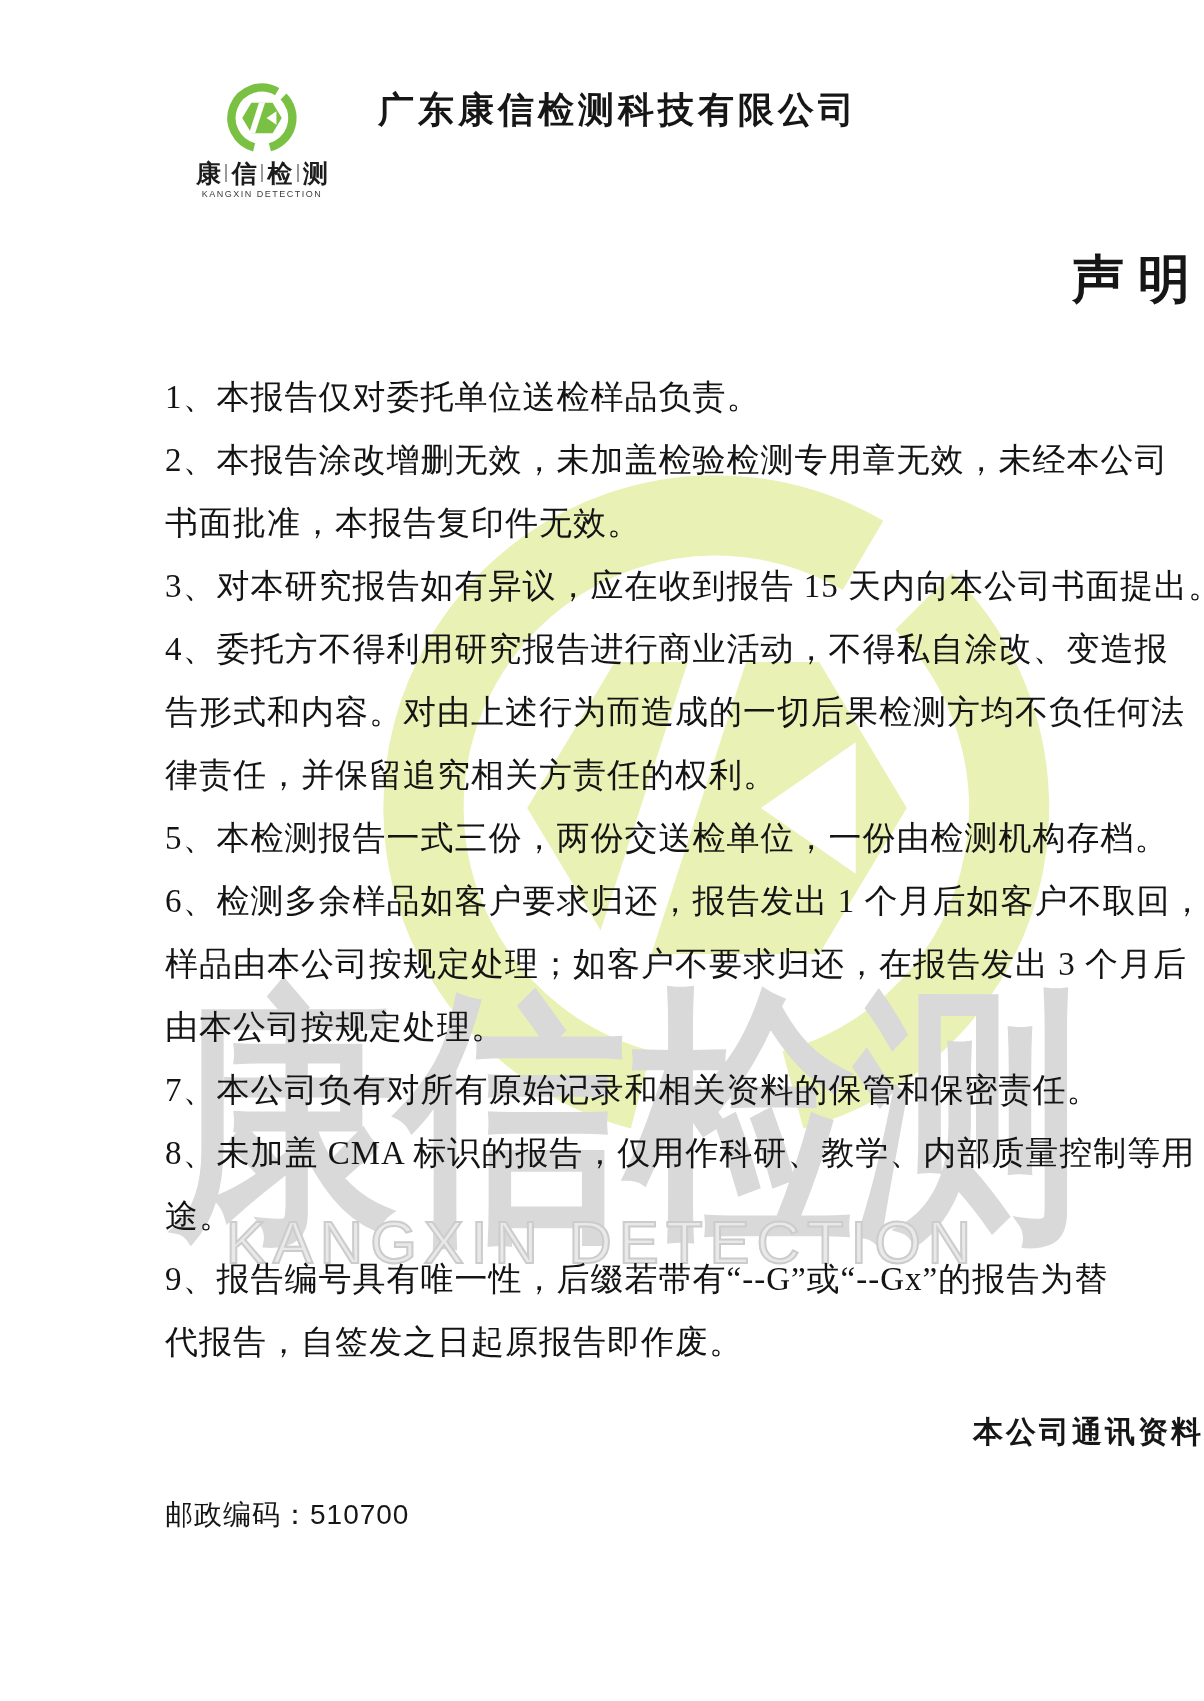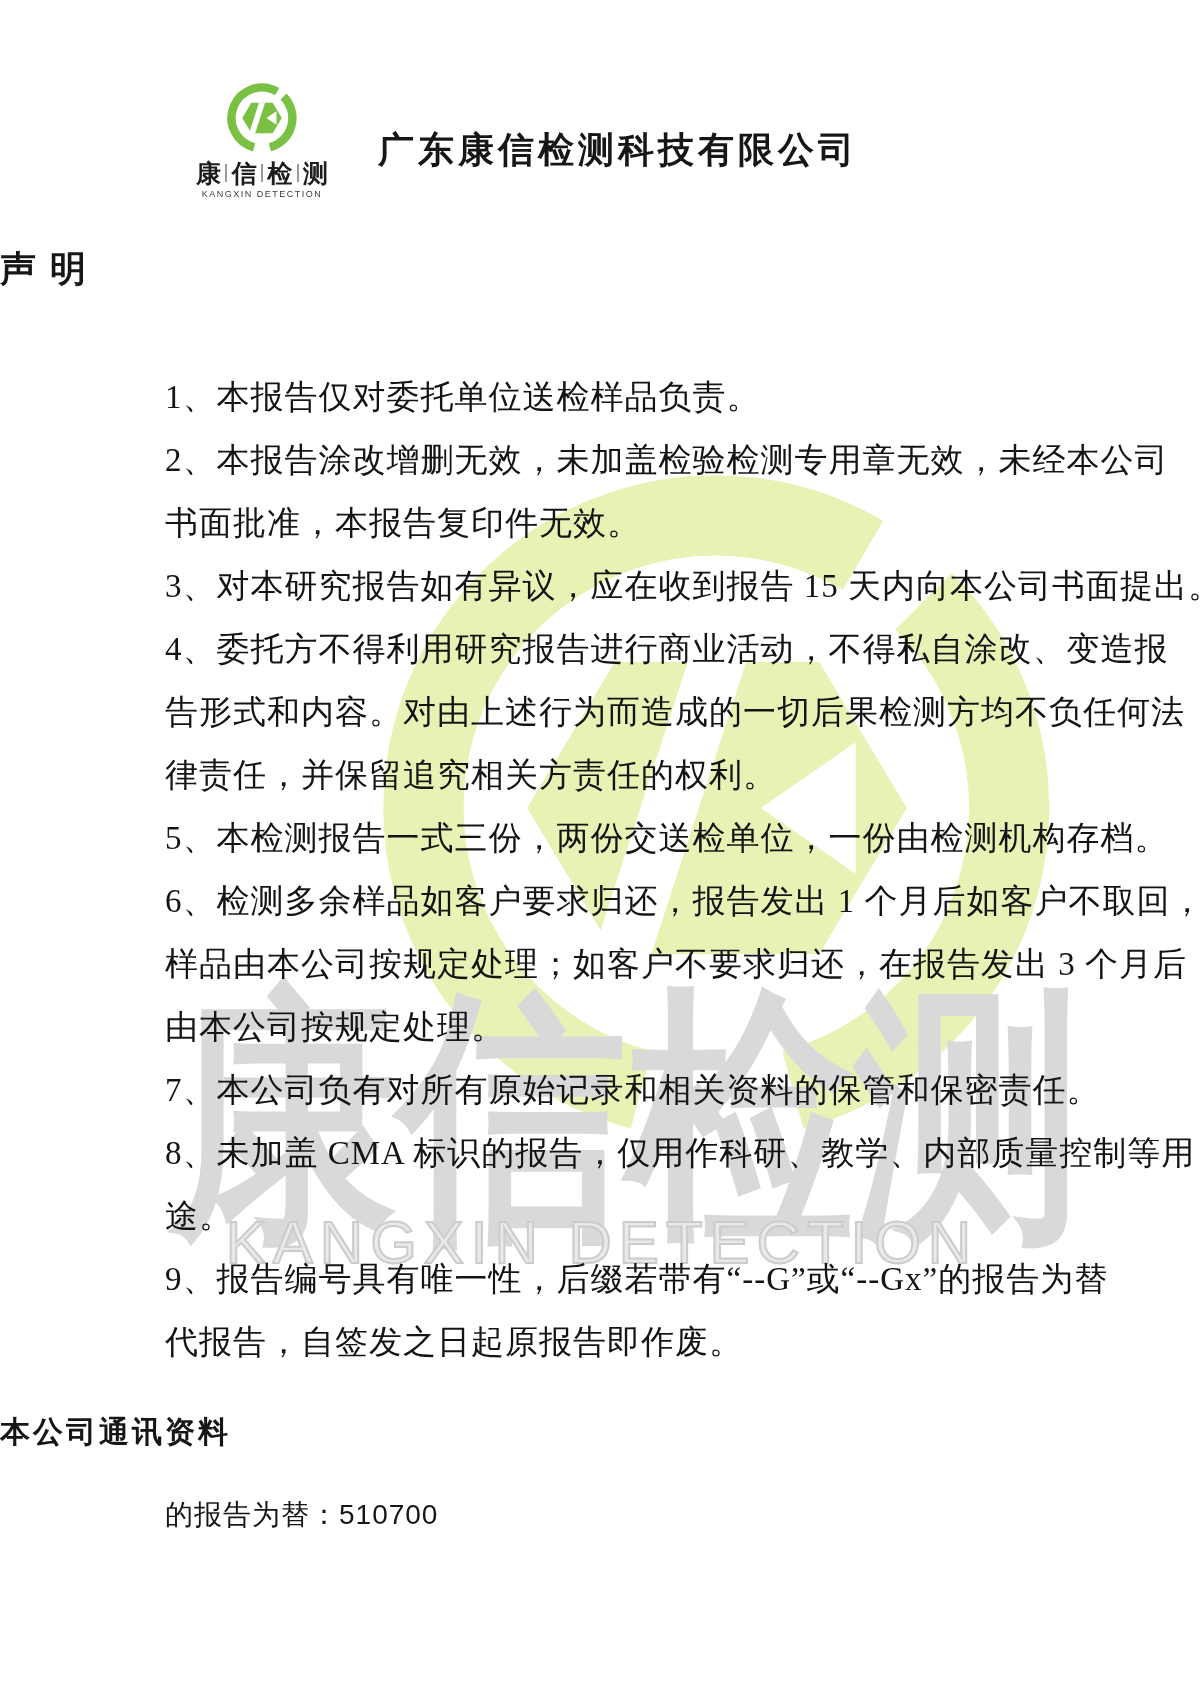--- a/index.html
+++ b/index.html
@@ -45,41 +45,41 @@
   }
   .logo .cn .lsep{display:inline-block;width:2px;height:18px;background:#9a9a9a;}
   .logo .en{
     margin-top:3px;font-family:"Liberation Sans","DejaVu Sans",sans-serif;
     font-size:9px;letter-spacing:1.5px;color:#3a3a3a;white-space:nowrap;
   }
   .company{
     position:absolute;left:0;right:0;top:86px;text-align:center;
     padding-left:32px;
     font-size:36px;font-weight:700;letter-spacing:4px;
-    z-index:3;white-space:nowrap;margin-top:40px;
+    z-index:3;white-space:nowrap;
   }
   .report-no{
     position:absolute;right:168px;top:140px;z-index:3;
     font-size:26px;font-weight:700;white-space:nowrap;
   }
   .report-no .val{font-family:"Liberation Sans","DejaVu Sans",sans-serif;font-weight:700;}
   
   .doc-title{
-    position:absolute;left:0;right:0;top:245px;text-align:left;
-    font-size:36px;font-weight:700;letter-spacing:14px;z-index:3;white-space:nowrap;
+    position:absolute;left:0;right:0;top:245px;text-align:right;
+    font-size:52px;font-weight:700;letter-spacing:14px;z-index:3;white-space:nowrap;
   }
   
   .statements{position:absolute;left:165px;top:366px;z-index:3;}
   .bline{
     white-space:nowrap;height:63px;line-height:63px;
     font-size:33px;letter-spacing:1px;color:#141414;
   }
   
   .contact-head{
-    position:absolute;left:0;right:0;top:1412px;text-align:left;
+    position:absolute;left:0;right:0;top:1412px;text-align:right;
     font-size:30px;font-weight:600;letter-spacing:3px;z-index:3;white-space:nowrap;
   }
   .addr-line{
     position:absolute;left:165px;top:1460px;z-index:3;
     font-size:28px;white-space:nowrap;letter-spacing:1px;
   }
   .postal-line{
     position:absolute;left:165px;top:1496px;right:165px;z-index:3;
     font-size:28px;white-space:nowrap;letter-spacing:1px;
   }
@@ -156,16 +156,16 @@
     <div class="bline">8、未加盖 CMA 标识的报告，仅用作科研、教学、内部质量控制等用</div>
     <div class="bline">途。</div>
     <div class="bline">9、报告编号具有唯一性，后缀若带有“--G”或“--Gx”的报告为替</div>
     <div class="bline">代报告，自签发之日起原报告即作废。</div>
   </div>
 
   <div class="contact-head">本公司通讯资料</div>
 
 
   <div class="postal-line">
-    <span>的报告为替：</span><span class="num">510700</span>
+    <span>邮政编码：</span><span class="num">510700</span>
   </div>
 
 </div>
 
 </body></html>

